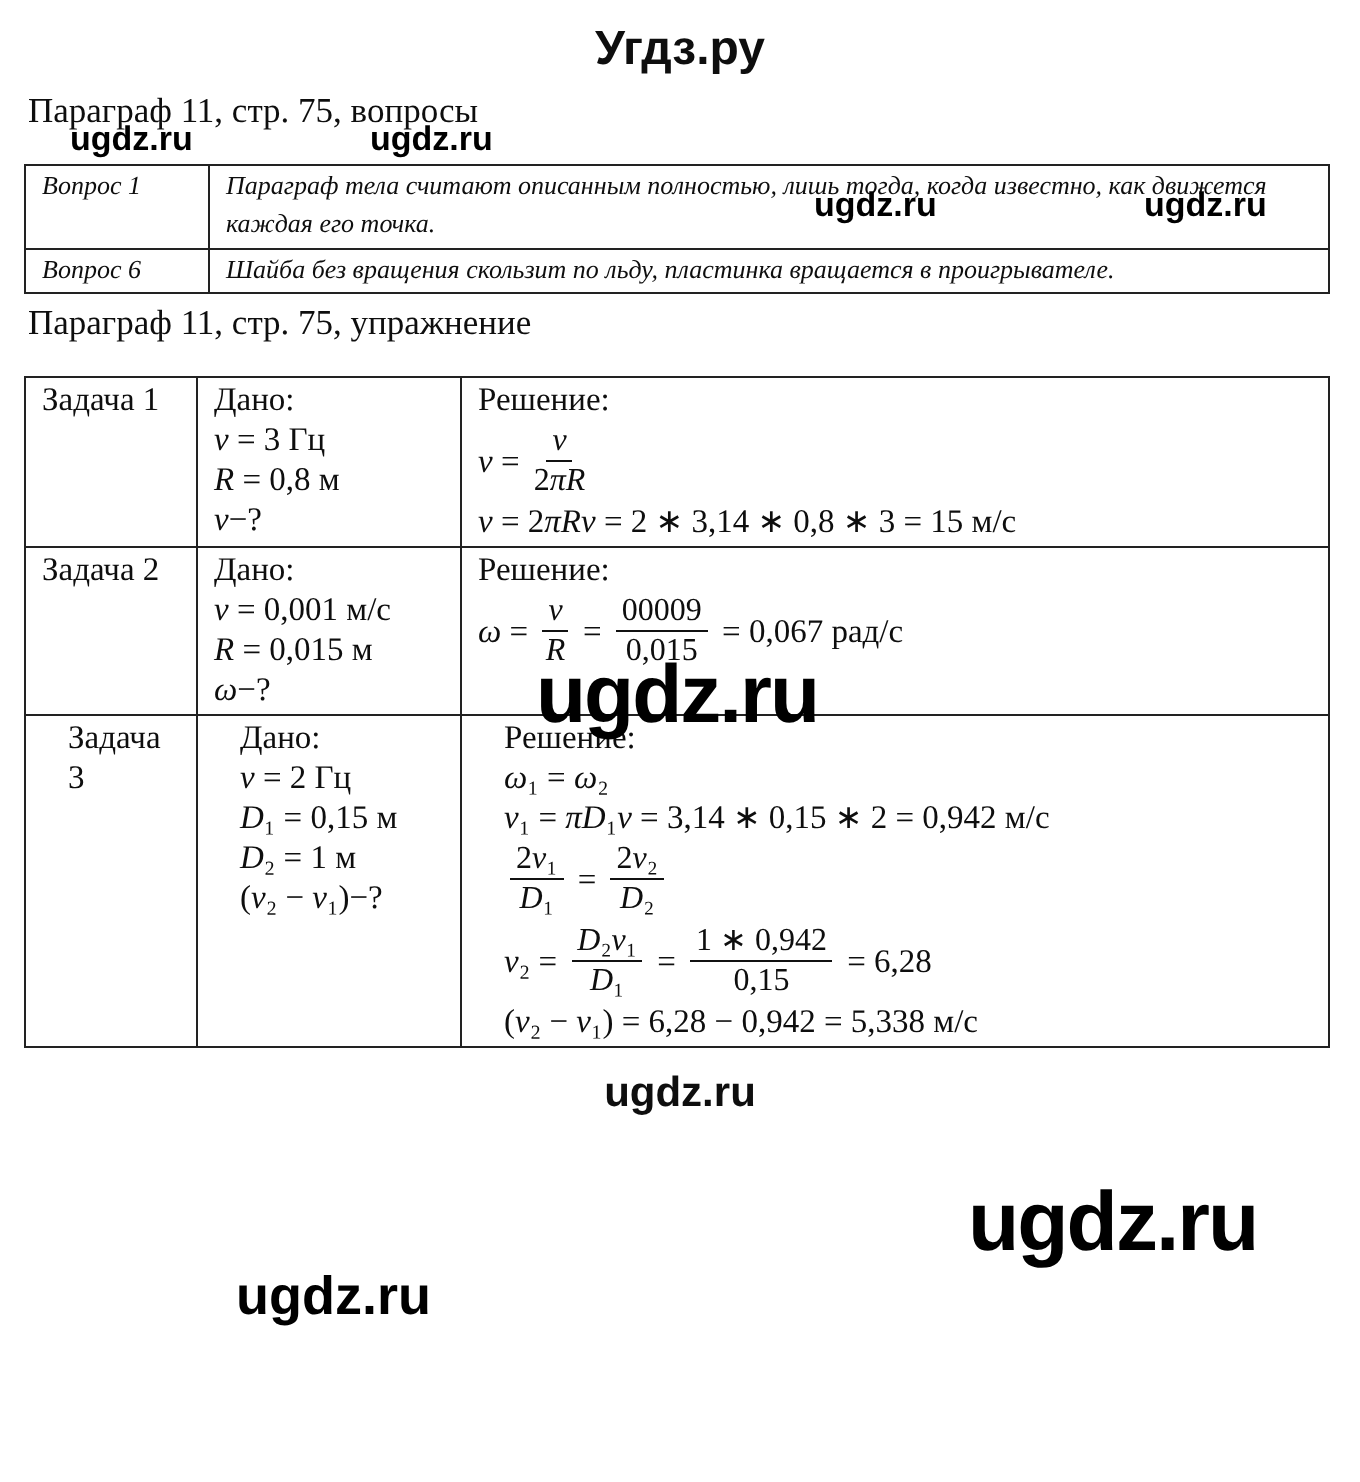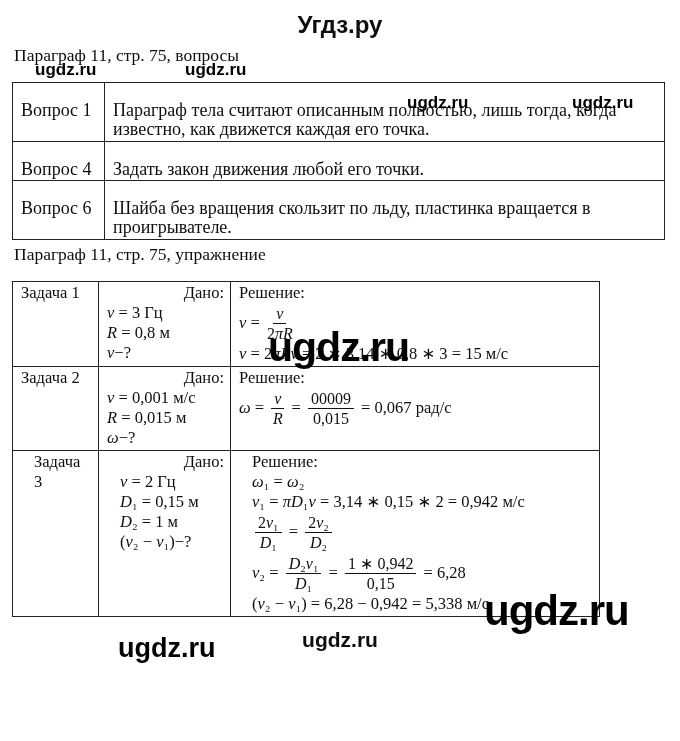--- a/index.html
+++ b/index.html
@@ -15,27 +15,27 @@
     font-weight: 700; font-size: 24px; line-height: 34px;
     padding-top: 8px;
   }
   .caption { font-size: 17.5px; line-height: 21px; margin: 3px 0 0 14px; }
   .caption-2 { margin: 4px 0 16px 14px; }
 
   table { border-collapse: collapse; margin-left: 12px; table-layout: fixed; }
   td { border: 1.4px solid #222; vertical-align: top; }
 
   .t1 { width: 653px; margin-top: 16px; }
-  .t1 td { font-size: 18px; line-height: 18.8px; padding: 18px 6px 2px 8px; }
+  .t1 td { font-size: 13px; line-height: 18.8px; padding: 1px 6px 2px 8px; font-style: italic; }
   .t1 .qlabel { width: 92px; }
 
-  .t2 { width: 588px; margin-top: 7px; }
+  .t2 { width: 653px; margin-top: 7px; }
   .t2 td { font-size: 16.5px; line-height: 20px; padding: 1px 6px 2px 8px; }
   .t2 .tlabel { width: 86px; }
-  .t2 .tgiven { width: 132px; text-align: right; }
+  .t2 .tgiven { width: 132px; }
   .t2 tr:nth-child(1) td { height: 79px; }
   .t2 tr:nth-child(2) td { height: 79px; }
   .t2 tr:nth-child(3) td { height: 164px; padding-left: 21px; }
 
   .mline { display: flex; align-items: center; min-height: 20px; }
   .mseg { white-space: pre; }
   .frac {
     display: inline-flex; flex-direction: column; align-items: center;
     line-height: 17px; margin: 2px 3px; text-align: center; font-size: 16px;
   }
@@ -68,24 +68,20 @@
 
   <div class="caption">Параграф 11, стр. 75, вопросы</div>
 
   <table class="t1">
     <tbody id="questions-body">
         <tr>
           <td class="qlabel">Вопрос 1</td>
           <td class="qtext">Параграф тела считают описанным полностью, лишь тогда, когда известно, как движется каждая его точка.</td>
         </tr>
         <tr>
-          <td class="qlabel">Вопрос 4</td>
-          <td class="qtext">Задать закон движения любой его точки.</td>
-        </tr>
-        <tr>
           <td class="qlabel">Вопрос 6</td>
           <td class="qtext">Шайба без вращения скользит по льду, пластинка вращается в проигрывателе.</td>
         </tr>
       </tbody>
   </table>
 
   <div class="caption caption-2">Параграф 11, стр. 75, упражнение</div>
 
   <table class="t2">
     <tbody id="tasks-body">

